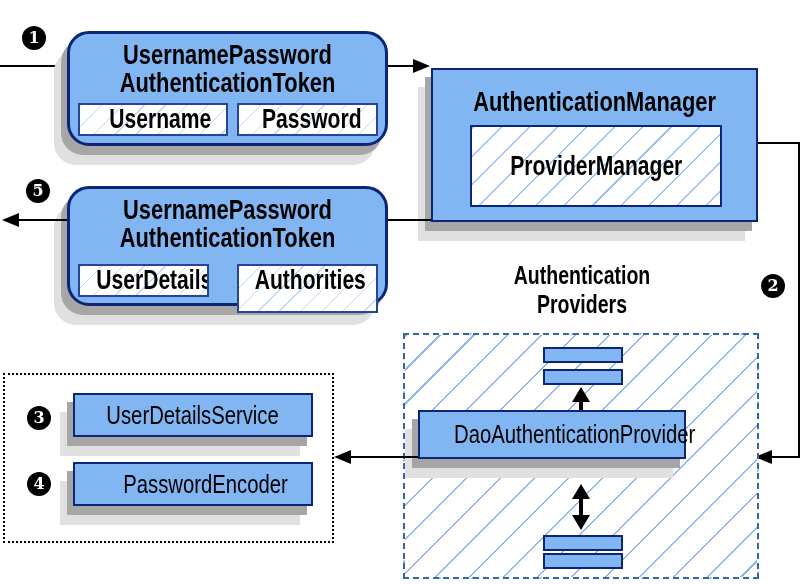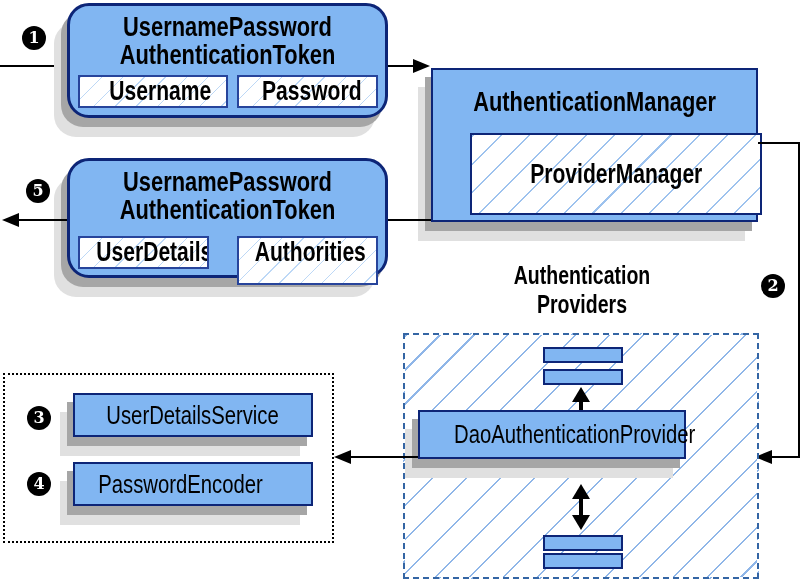--- a/index.html
+++ b/index.html
@@ -6,21 +6,21 @@
   .canvas{
     position:relative;width:803px;height:584px;background:#ffffff;overflow:hidden;
     font-family:"Liberation Sans","DejaVu Sans",sans-serif;color:#000;
   }
   
   .box{
     position:absolute;box-sizing:border-box;
     background:#81B6F2;border:2px solid #0D2577;
     box-shadow:-6px 9px 0 #a6a6a6,-13px 19px 0 #e0e0e0;
   }
-  .rounded{border-radius:22px;border-width:3px;}
+  .rounded{border-radius:22px;border-width:3px;margin-top:28px;}
   
   .hatch-lg{
     background-color:#fff;
     background-image:repeating-linear-gradient(135deg,#8FB6E8 0px,#8FB6E8 1.5px,transparent 1.5px,transparent 24px);
   }
   .hatch-md{
     background-color:#fff;
     background-image:repeating-linear-gradient(135deg,#9DC2EE 0px,#9DC2EE 1.5px,transparent 1.5px,transparent 20px);
   }
   .hatch-sm{
@@ -92,21 +92,21 @@
     </div>
   </div>
 
   <div class="line" style="left:388px;top:65px;width:27px;height:2px"></div>
   <div class="ah ah-right" style="left:413px;top:59px"></div>
 
   <div class="box" style="left:431px;top:68px;width:327px;height:154px">
     <div class="am-title">
       <span class="ctext">AuthenticationManager</span>
     </div>
-    <div class="inner-box hatch-md" style="left:37px;top:63px;width:292px;height:82px;line-height:78px">
+    <div class="inner-box hatch-md" style="left:37px;top:55px;width:252px;height:82px;line-height:78px">
       <span class="ctext">ProviderManager</span>
     </div>
   </div>
 
   <div class="line" style="left:388px;top:219px;width:43px;height:2px"></div>
 
   <div class="box rounded" style="left:67px;top:158px;width:321px;height:120px">
     <div class="box-title ctext">
       <span>UsernamePassword</span>
       <span>AuthenticationToken</span>
@@ -161,18 +161,18 @@
   <div class="line" style="left:350px;top:456px;width:68px;height:2px"></div>
   <div class="ah ah-left" style="left:334px;top:450px"></div>
 
   <div class="dotted-box" style="left:3px;top:373px;width:331px;height:170px"></div>
 
   <div class="box svc-text" style="left:73px;top:393px;width:240px;height:44px;text-align:center">
     <span class="ctext">UserDetailsService</span>
   </div>
   <div class="badge" style="left:27px;top:406px">3</div>
 
-  <div class="box svc-text" style="left:73px;top:462px;width:240px;height:44px;text-align:left">
+  <div class="box svc-text" style="left:73px;top:462px;width:240px;height:44px;text-align:right">
     <span class="ctext">PasswordEncoder</span>
   </div>
   <div class="badge" style="left:27px;top:472px">4</div>
 
 </div>
 
 </body></html>

